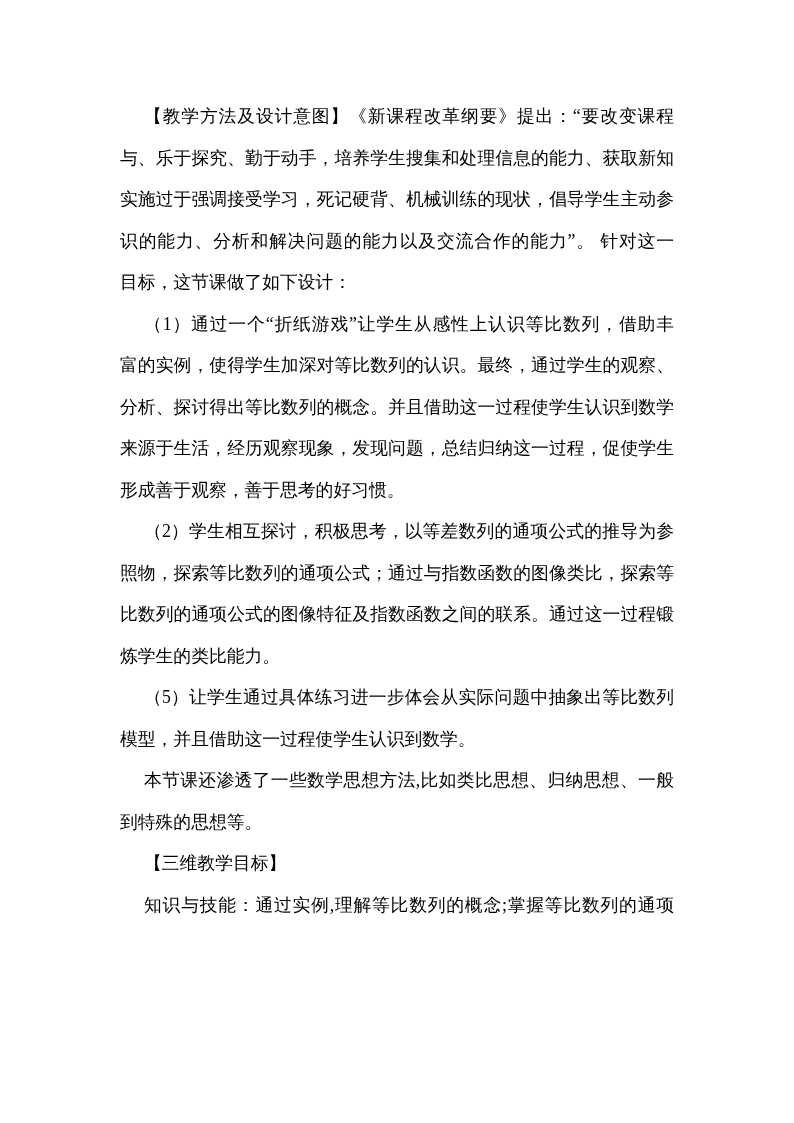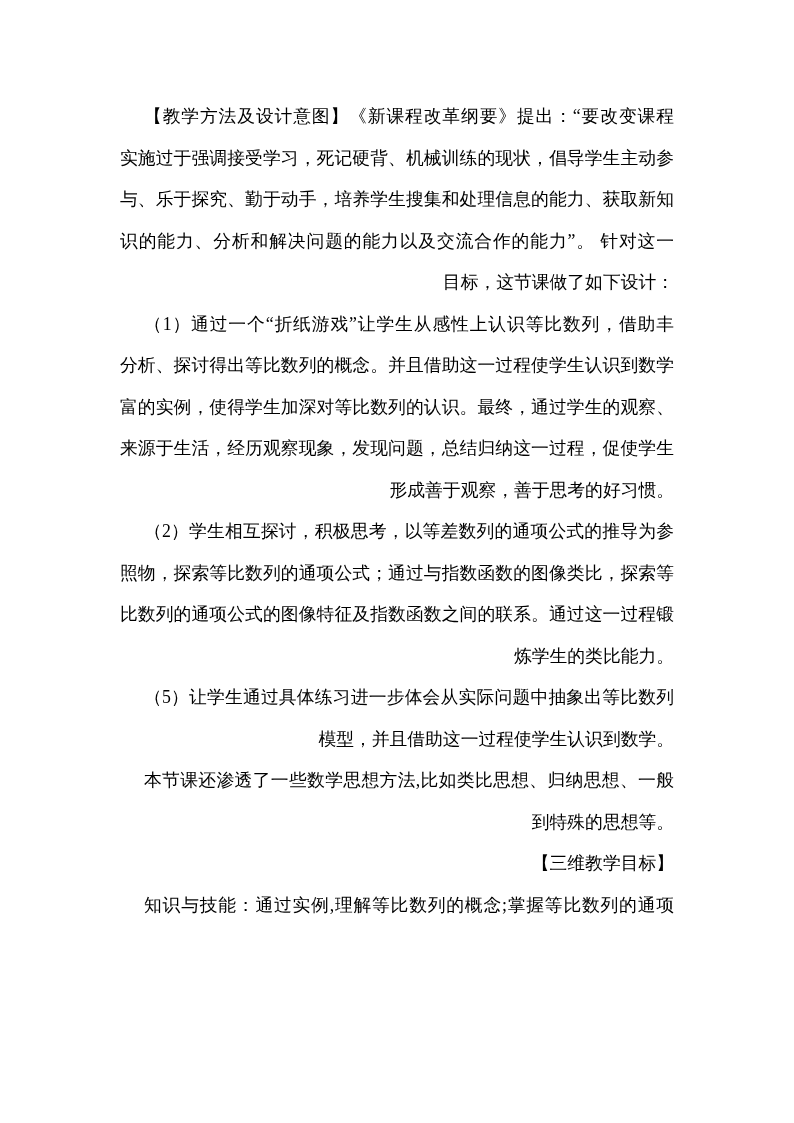--- a/index.html
+++ b/index.html
@@ -25,40 +25,40 @@
     white-space: nowrap;
     overflow: visible;
   }
   .line.j {
     text-align: justify;
     text-align-last: justify;
     white-space: normal;
     overflow: hidden;
   }
   .line.first { padding-left: 24px; }
-  .line.last { text-align: right; }
+  .line.last { text-align: left; }
 </style>
 </head>
 <body>
 
 <div class="page">
   <div class="body-text">
 
     <div>
       <div class="line j first">【教学方法及设计意图】《新课程改革纲要》提出：“要改变课程</div>
+      <div class="line j">与、乐于探究、勤于动手，培养学生搜集和处理信息的能力、获取新知</div>
       <div class="line j">实施过于强调接受学习，死记硬背、机械训练的现状，倡导学生主动参</div>
-      <div class="line j">与、乐于探究、勤于动手，培养学生搜集和处理信息的能力、获取新知</div>
       <div class="line j">识的能力、分析和解决问题的能力以及交流合作的能力”。 针对这一</div>
       <div class="line last">目标，这节课做了如下设计：</div>
     </div>
 
     <div>
       <div class="line j first">（1）通过一个“折纸游戏”让学生从感性上认识等比数列，借助丰</div>
+      <div class="line j">富的实例，使得学生加深对等比数列的认识。最终，通过学生的观察、</div>
       <div class="line j">分析、探讨得出等比数列的概念。并且借助这一过程使学生认识到数学</div>
-      <div class="line j">富的实例，使得学生加深对等比数列的认识。最终，通过学生的观察、</div>
       <div class="line j">来源于生活，经历观察现象，发现问题，总结归纳这一过程，促使学生</div>
       <div class="line last">形成善于观察，善于思考的好习惯。</div>
     </div>
 
     <div>
       <div class="line j first">（2）学生相互探讨，积极思考，以等差数列的通项公式的推导为参</div>
       <div class="line j">照物，探索等比数列的通项公式；通过与指数函数的图像类比，探索等</div>
       <div class="line j">比数列的通项公式的图像特征及指数函数之间的联系。通过这一过程锻</div>
       <div class="line last">炼学生的类比能力。</div>
     </div>

